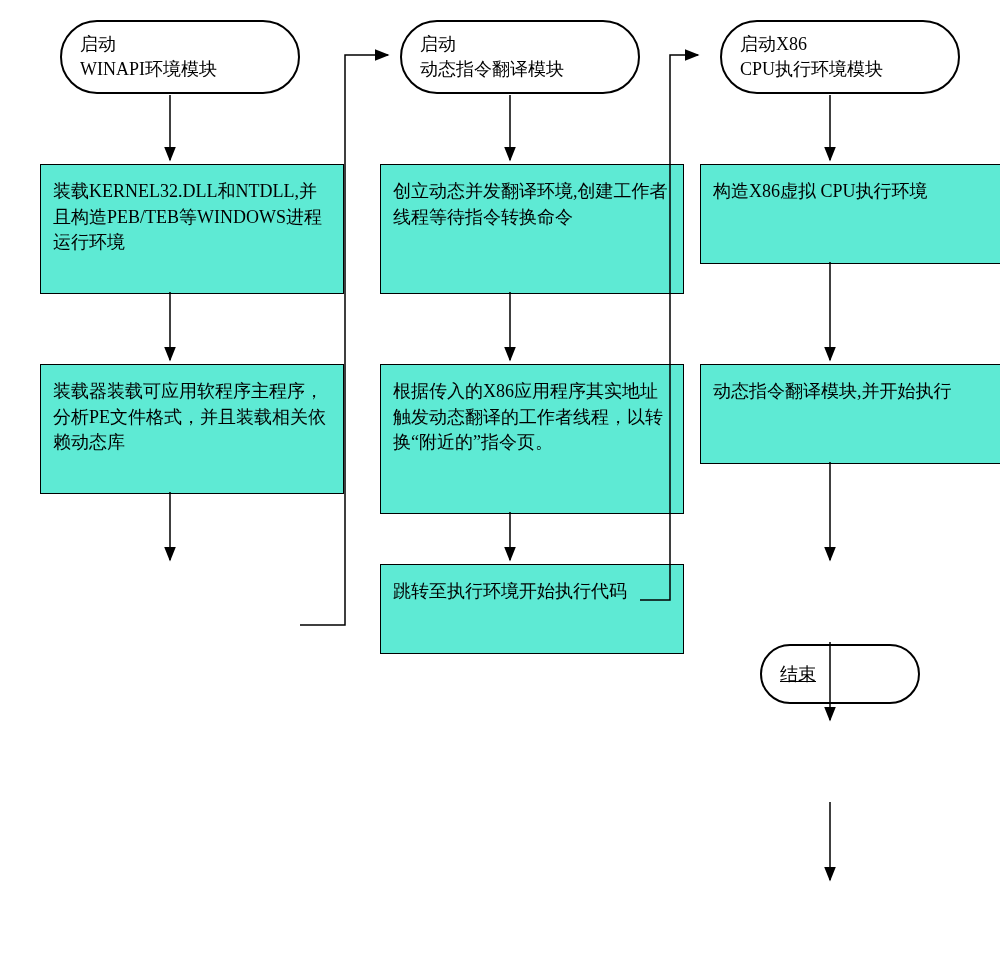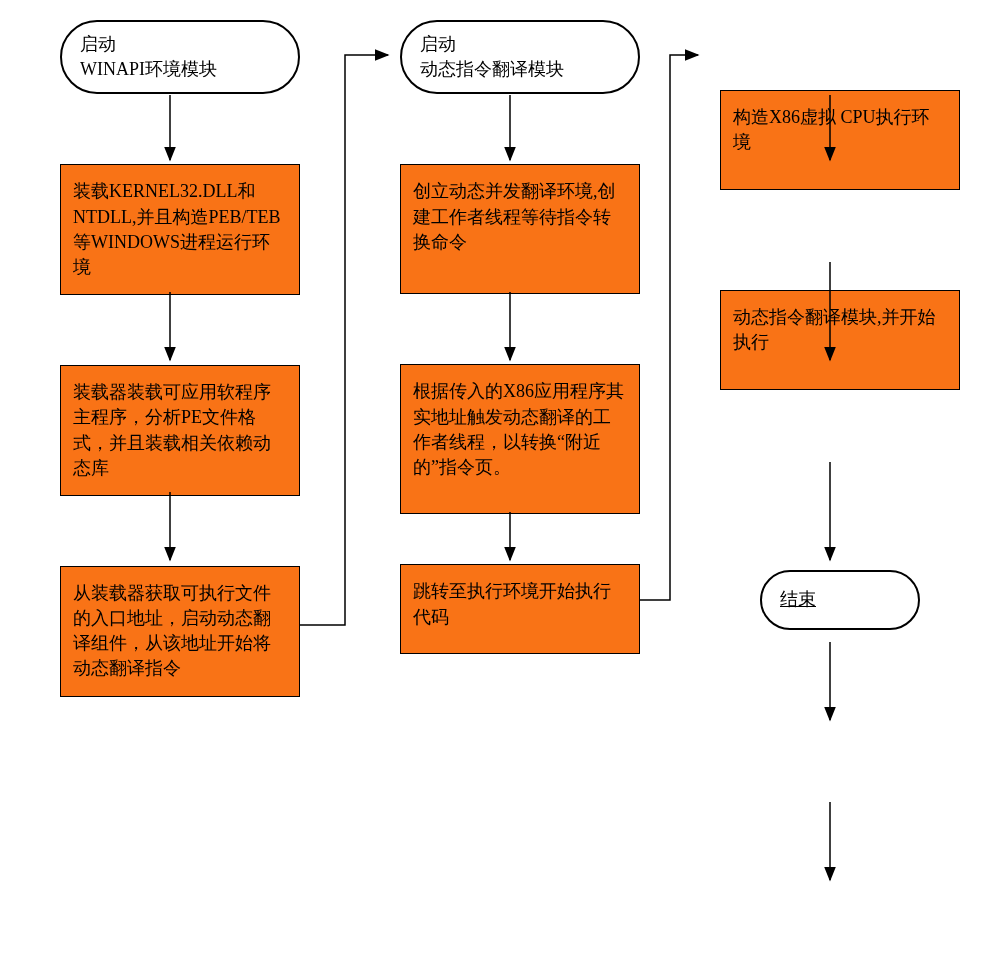--- a/index.html
+++ b/index.html
@@ -35,23 +35,23 @@
     width: 240px;
   }
   .terminator.end {
     width: 160px;
     min-height: 60px;
     text-decoration: underline;
   }
   .step {
     border: 1.5px solid #000;
     padding: 14px 12px;
-    background: #f97316;
+    background: #5eead4;
     margin: 0 auto;
-    width: 240px;
+    width: 304px;
     min-height: 90px;
     display: flex;
     align-items: flex-start;
     text-align: left;
   }
   svg.arrows {
     position: absolute;
     top: 0; left: 0;
     width: 1000px; height: 961px;
     pointer-events: none;
@@ -68,23 +68,20 @@
   </div>
   <div class="spacer"></div>
   <div class="step" style="min-height:130px">
     <span>装载KERNEL32.DLL和NTDLL,并且构造PEB/TEB等WINDOWS进程运行环境</span>
   </div>
   <div class="spacer"></div>
   <div class="step" style="min-height:130px">
     <span>装载器装载可应用软程序主程序，分析PE文件格式，并且装载相关依赖动态库</span>
   </div>
   <div class="spacer"></div>
-  <div class="step" style="min-height:130px">
-    <span>从装载器获取可执行文件的入口地址，启动动态翻译组件，从该地址开始将动态翻译指令</span>
-  </div>
 </div>
 
 <div class="col col2">
   <div class="terminator">
     <span style="white-space:pre-line">启动
 动态指令翻译模块</span>
   </div>
   <div class="spacer"></div>
   <div class="step" style="min-height:130px">
     <span>创立动态并发翻译环境,创建工作者线程等待指令转换命令</span>
@@ -93,20 +90,24 @@
   <div class="step" style="min-height:150px">
     <span>根据传入的X86应用程序其实地址触发动态翻译的工作者线程，以转换“附近的”指令页。</span>
   </div>
   <div class="spacer" style="height:50px"></div>
   <div class="step" style="min-height:90px">
     <span>跳转至执行环境开始执行代码</span>
   </div>
 </div>
 
 <div class="col col3">
+  <div class="terminator">
+    <span style="white-space:pre-line">启动X86
+CPU执行环境模块</span>
+  </div>
   <div class="spacer"></div>
   <div class="step" style="min-height:100px">
     <span>构造X86虚拟 CPU执行环境</span>
   </div>
   <div class="spacer" style="height:100px"></div>
   <div class="step" style="min-height:100px">
     <span>动态指令翻译模块,并开始执行</span>
   </div>
   <div class="spacer" style="height:100px"></div>
   <div class="spacer" style="height:80px"></div>

